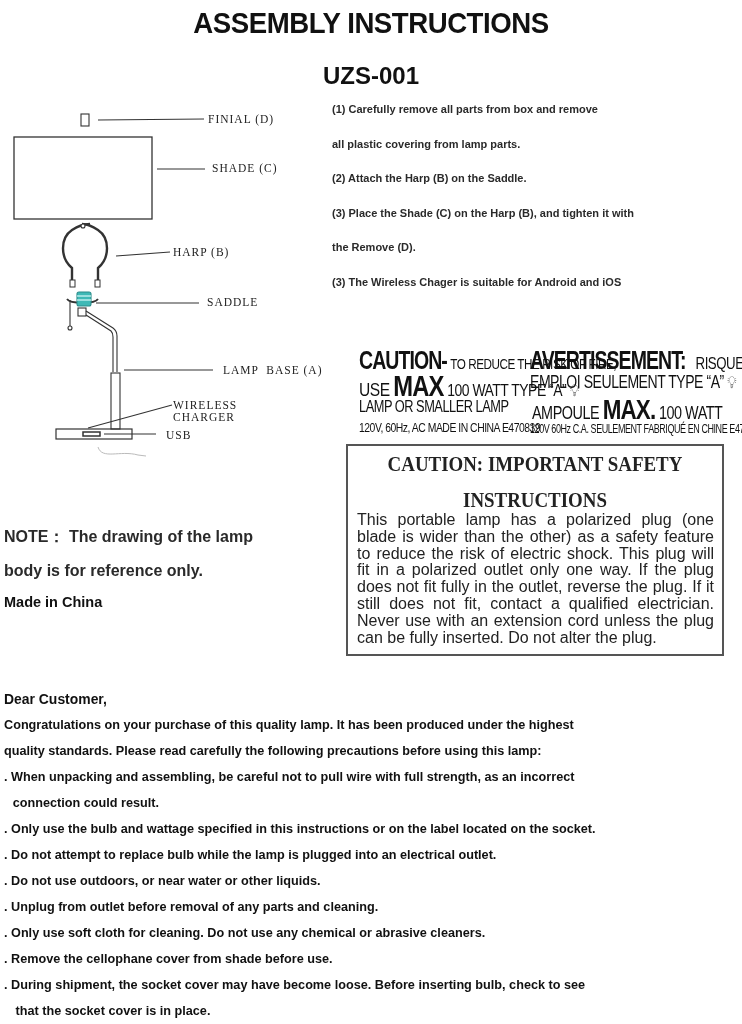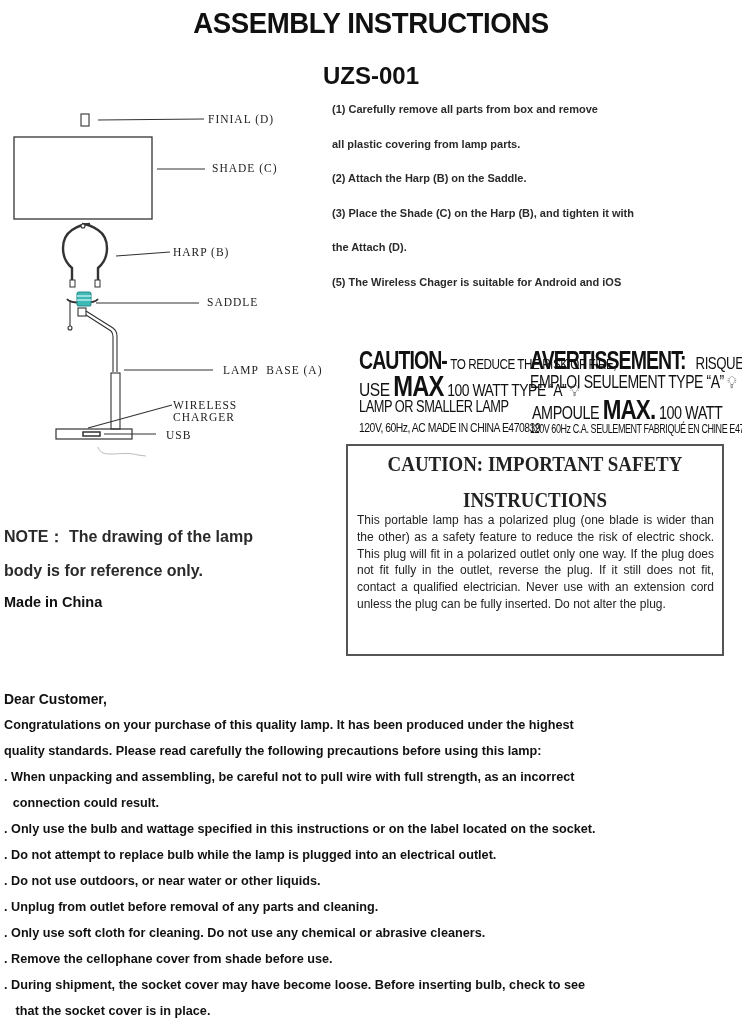--- a/index.html
+++ b/index.html
@@ -20,21 +20,21 @@
   .label-fr { left: 530px; width: 205px; }
   .lbl-row { white-space: nowrap; display: block; transform-origin: left center; }
   .big { font-weight: bold; font-size: 22px; letter-spacing: -1.2px; }
   .mid { font-size: 14px; letter-spacing: -0.6px; }
   .sm { font-size: 11px; letter-spacing: -0.6px; }
   .max { font-weight: bold; font-size: 26px; letter-spacing: -1px; }
 
   .safety { left: 346px; top: 444px; width: 378px; height: 212px; border: 2px solid #555; box-sizing: border-box; }
   .safety .h { font-family: "Liberation Serif", serif; font-weight: bold; font-size: 21px; text-align: center; color: #222; line-height: 36px; transform: scaleX(0.9); }
   .safety .h1 { margin-top: 0px; }
-  .safety .body { padding: 0 8px 0 9px; font-family: "Liberation Sans", sans-serif; font-size: 12px; line-height: 16.8px; color: #222; text-align: justify; margin-top: -6px; }
+  .safety .body { padding: 0 8px 0 9px; font-family: "Liberation Sans", sans-serif; font-size: 16px; line-height: 16.8px; color: #222; text-align: justify; margin-top: -6px; }
 
   .letter { left: 4px; top: 688px; width: 738px; font-family: "Liberation Sans", sans-serif; font-weight: bold; font-size: 13.2px; color: #111; }
   .letter .line { height: 26px; line-height: 22px; white-space: nowrap; transform: scaleX(0.96); transform-origin: left center; }
   .letter .greet { font-size: 14.5px; }
   .letter .indent { padding-left: 9px; }
   .letter .indent2 { padding-left: 12px; }
 </style>
 </head>
 <body>
 
@@ -87,22 +87,22 @@
   <text x="173" y="409">WIRELESS</text>
   <text x="173" y="421">CHARGER</text>
   <text x="166" y="439">USB</text>
 </svg>
 
 <div class="abs steps">
   <div class="line">(1) Carefully remove all parts from box and remove</div>
   <div class="line">all plastic covering from lamp parts.</div>
   <div class="line">(2) Attach the Harp (B) on the Saddle.</div>
   <div class="line">(3) Place the Shade (C) on the Harp (B), and tighten it with</div>
-  <div class="line">the Attach (D).</div>
-  <div class="line">(5) The Wireless Chager is suitable for Android and iOS</div>
+  <div class="line">the Remove (D).</div>
+  <div class="line">(3) The Wireless Chager is suitable for Android and iOS</div>
 </div>
 
 <div class="abs label-en">
   <span class="lbl-row" style="transform: scaleX(0.78); height:26px;">
     <span class="big" style="font-size:25px;">CAUTION-</span>
     <span class="mid" style="font-size:15px;">TO REDUCE THE RISK OF FIRE,</span>
   </span>
   <span class="lbl-row" style="transform: scaleX(0.82); height:28px; margin-top:-2px;">
     <span class="mid" style="font-size:19px;">USE</span>
     <span class="max" style="font-size:29px;">MAX</span>

